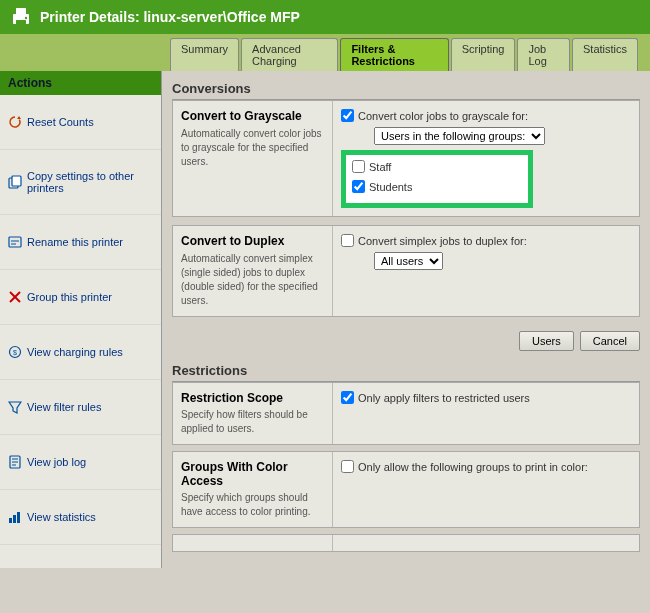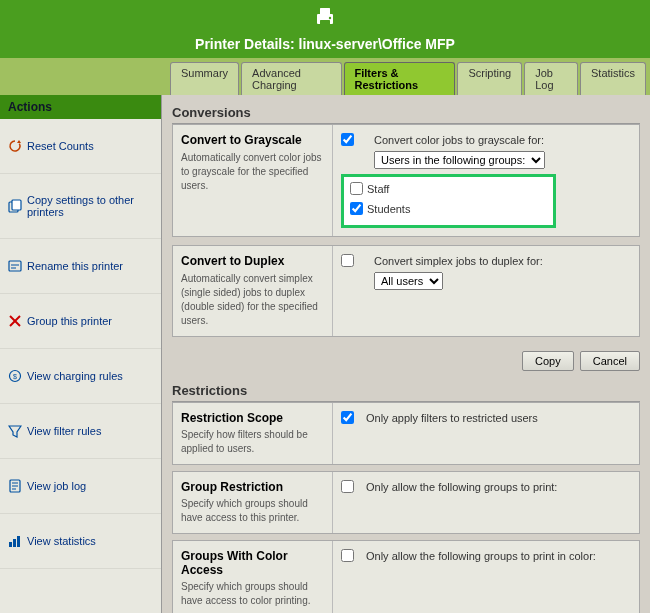--- a/index.html
+++ b/index.html
@@ -8,31 +8,30 @@
     
     .header {
       background: #4a9e1f;
       color: white;
       padding: 6px 10px;
       display: flex;
       align-items: center;
       gap: 8px;
       font-size: 14px;
       font-weight: bold;
-      flex-direction: column;
     }
     .header-icon {
       width: 22px; height: 22px;
     }
 
     
     .tabs {
       background: #a0c060;
       display: flex;
-      padding: 4px 4px 0 170px;
+      padding: 4px 12px 0 170px;
       gap: 2px;
     }
     .tab {
       padding: 4px 10px;
       background: #c8d8a0;
       border: 1px solid #888;
       border-bottom: none;
       cursor: pointer;
       font-size: 11px;
       border-radius: 3px 3px 0 0;
@@ -120,41 +119,41 @@
     }
     .conv-right {
       flex: 1;
       padding: 8px;
     }
     .conv-right label {
       font-size: 11px;
       color: #333;
       display: flex;
       align-items: center;
-      gap: 20px;
+      gap: 4px;
       margin-bottom: 5px;
     }
     .dropdown-row {
       display: flex;
       align-items: center;
       gap: 4px;
       margin-bottom: 5px;
       padding-left: 33px;
     }
     .dropdown-row select {
       font-size: 11px;
       padding: 1px 2px;
     }
     .group-list {
       background: white;
-      border: 3px solid #22c55e;
+      border: 5px solid #22c55e;
       padding: 4px 6px;
       font-size: 11px;
       min-height: 50px;
-      width: 215px;
+      width: 192px;
     }
     .group-list label {
       display: flex;
       align-items: center;
       gap: 4px;
       padding: 1px 0;
     }
 
     .apply-row {
       display: flex;
@@ -199,21 +198,21 @@
     }
     .restr-right {
       flex: 1;
       padding: 8px;
     }
     .restr-right label {
       font-size: 11px;
       color: #333;
       display: flex;
       align-items: center;
-      gap: 12px;
+      gap: 4px;
     }
   </style>
 </head>
 <body>
 
 <div class="header">
   <svg class="header-icon" viewBox="0 0 22 22" fill="white">
     <rect x="3" y="8" width="16" height="10" rx="1" fill="white"></rect>
     <rect x="6" y="14" width="10" height="5" rx="0.5" fill="#4a9e1f"></rect>
     <rect x="6" y="2" width="10" height="7" rx="0.5" fill="white"></rect>
@@ -349,53 +348,41 @@
           </label>
           <div class="dropdown-row">
             <select>
               <option>All users</option>
             </select>
           </div>
         </div>
       </div>
 
       <div class="apply-row">
-        <button class="btn">Copy</button>
+        <button class="btn">Users</button>
         <button class="btn">Cancel</button>
       </div>
     </div>
 
     <div class="restrictions-section">
       <div class="section-title">Restrictions</div>
 
       <div class="restriction-box">
         <div class="restr-left">
           <h4>Restriction Scope</h4>
           <p>Specify how filters should be applied to users.</p>
         </div>
         <div class="restr-right">
           <label>
             <input type="checkbox" checked="" style="">
             <span>Only apply filters to restricted users</span>
           </label>
         </div>
       </div>
 
-      <div class="restriction-box">
-        <div class="restr-left">
-          <h4>Group Restriction</h4>
-          <p>Specify which groups should have access to this printer.</p>
-        </div>
-        <div class="restr-right">
-          <label>
-            <input type="checkbox" style="">
-            <span>Only allow the following groups to print:</span>
-          </label>
-        </div>
-      </div>
 
       <div class="restriction-box">
         <div class="restr-left">
           <h4>Groups With Color Access</h4>
           <p>Specify which groups should have access to color printing.</p>
         </div>
         <div class="restr-right">
           <label>
             <input type="checkbox" style="">
             <span>Only allow the following groups to print in color:</span>

